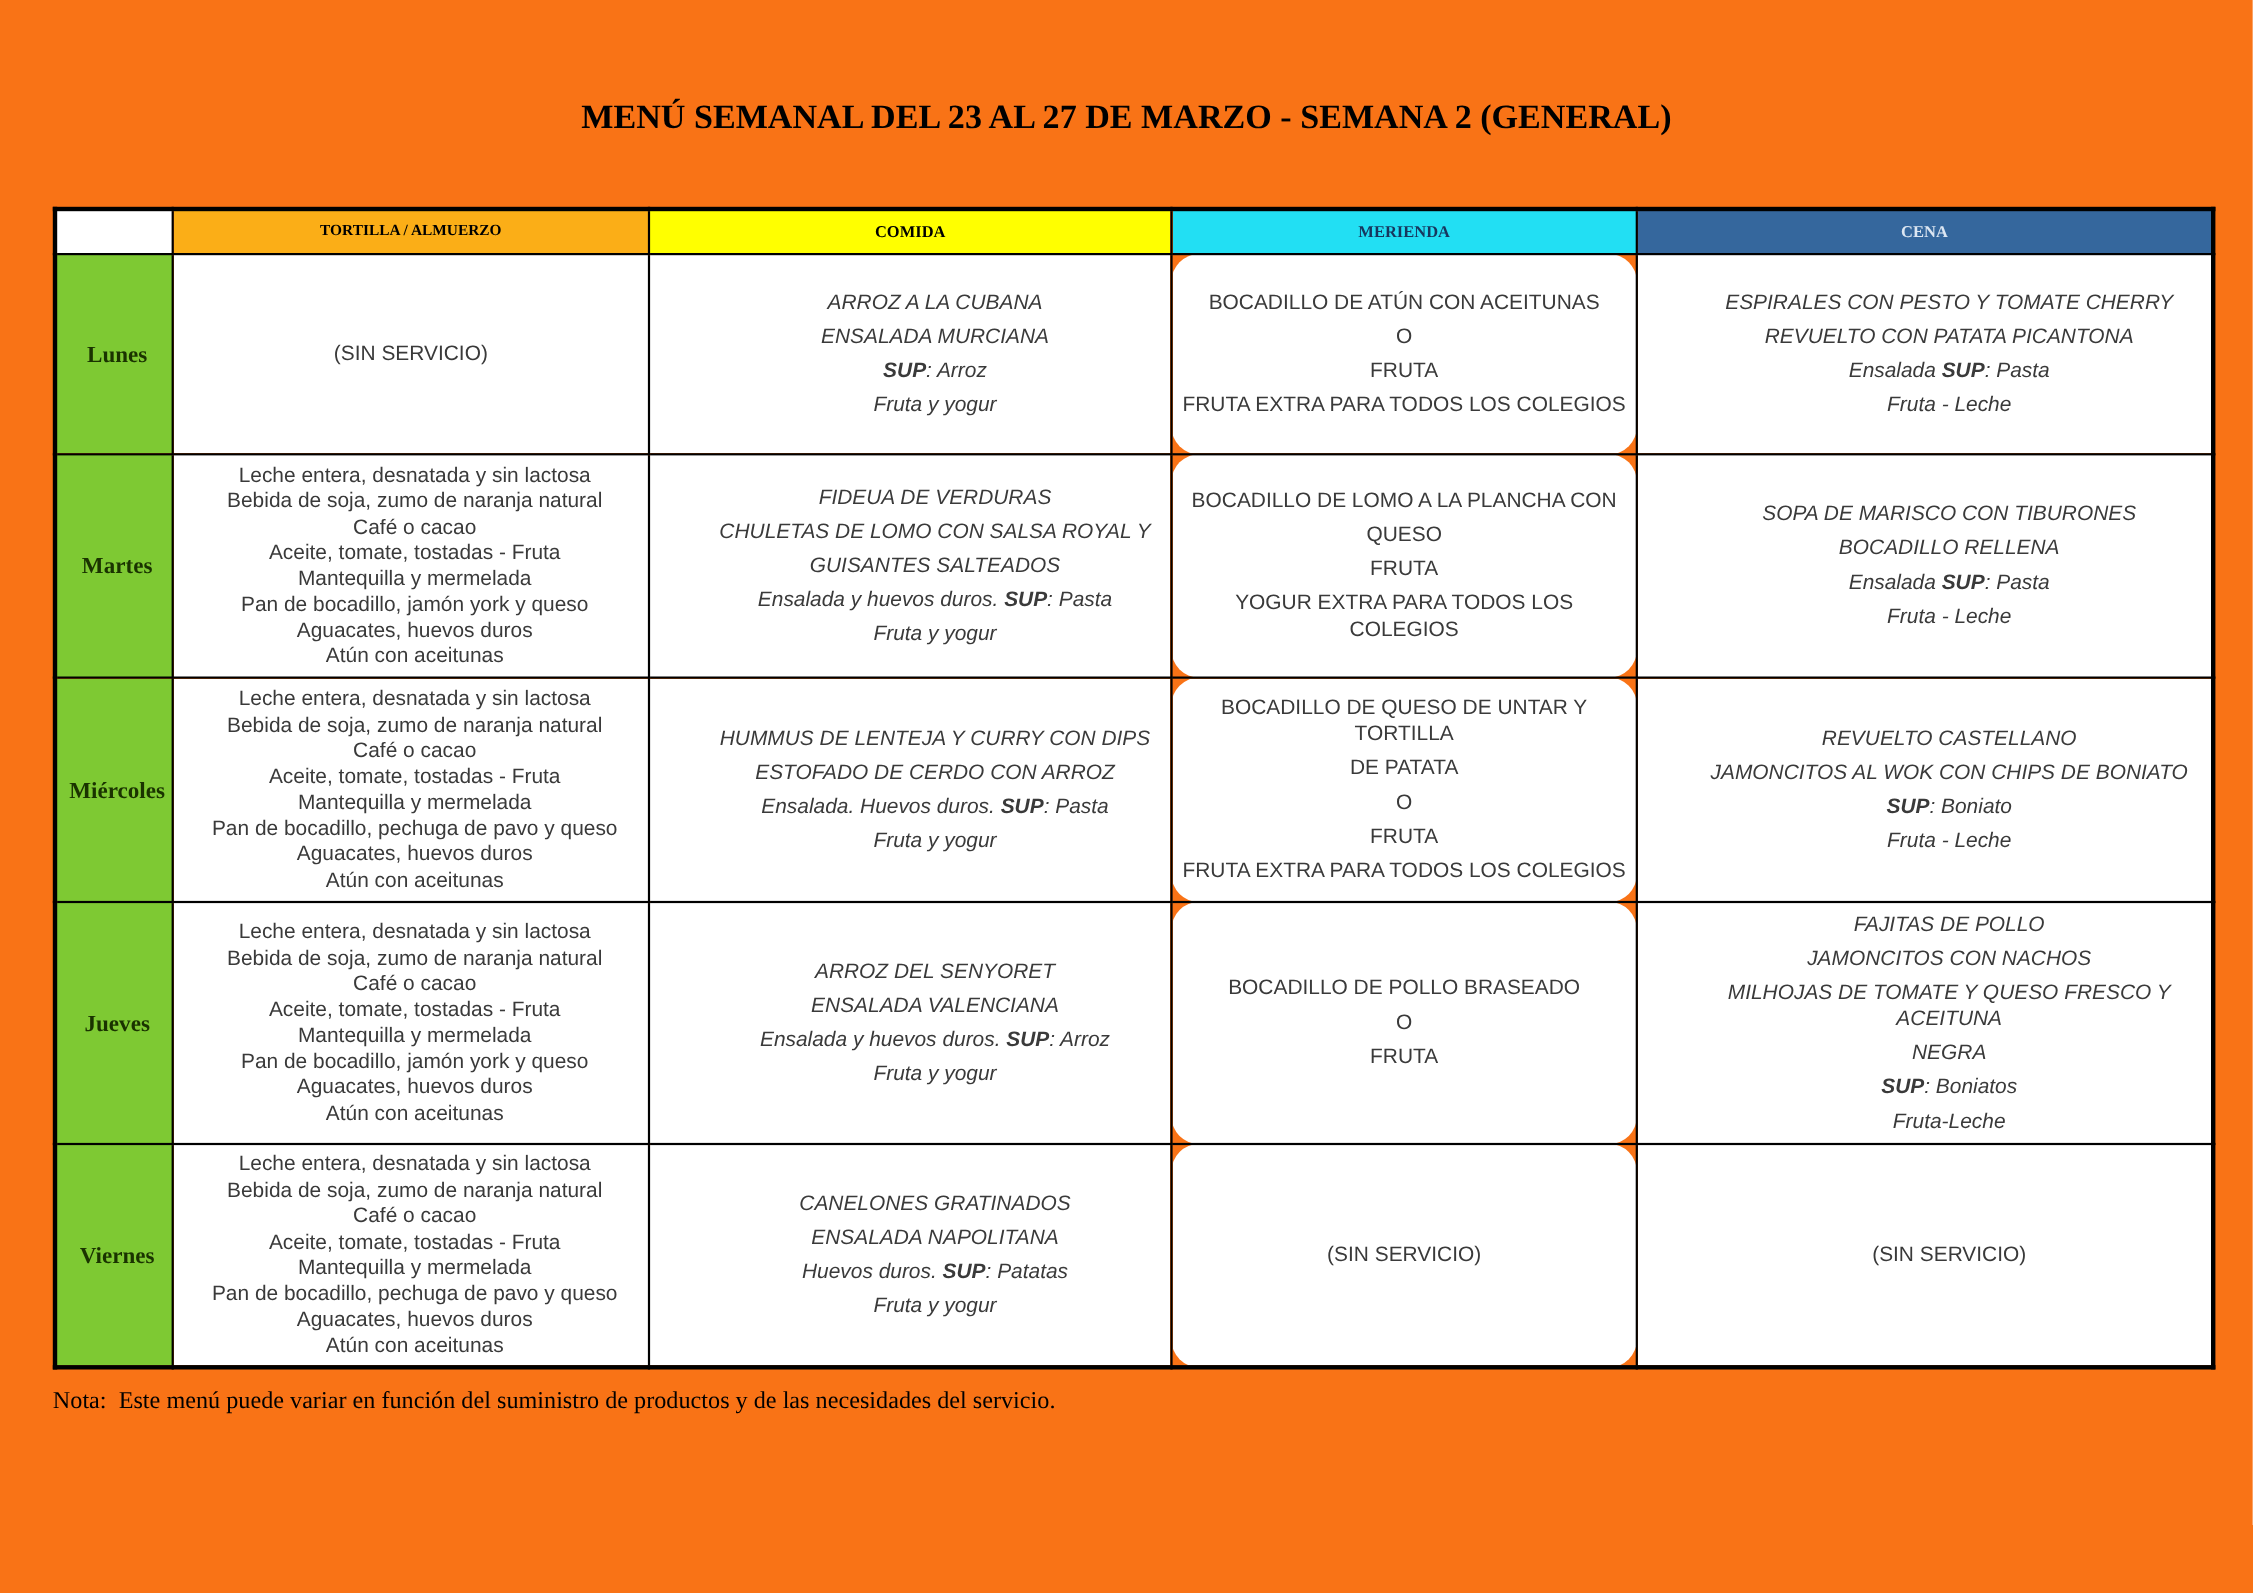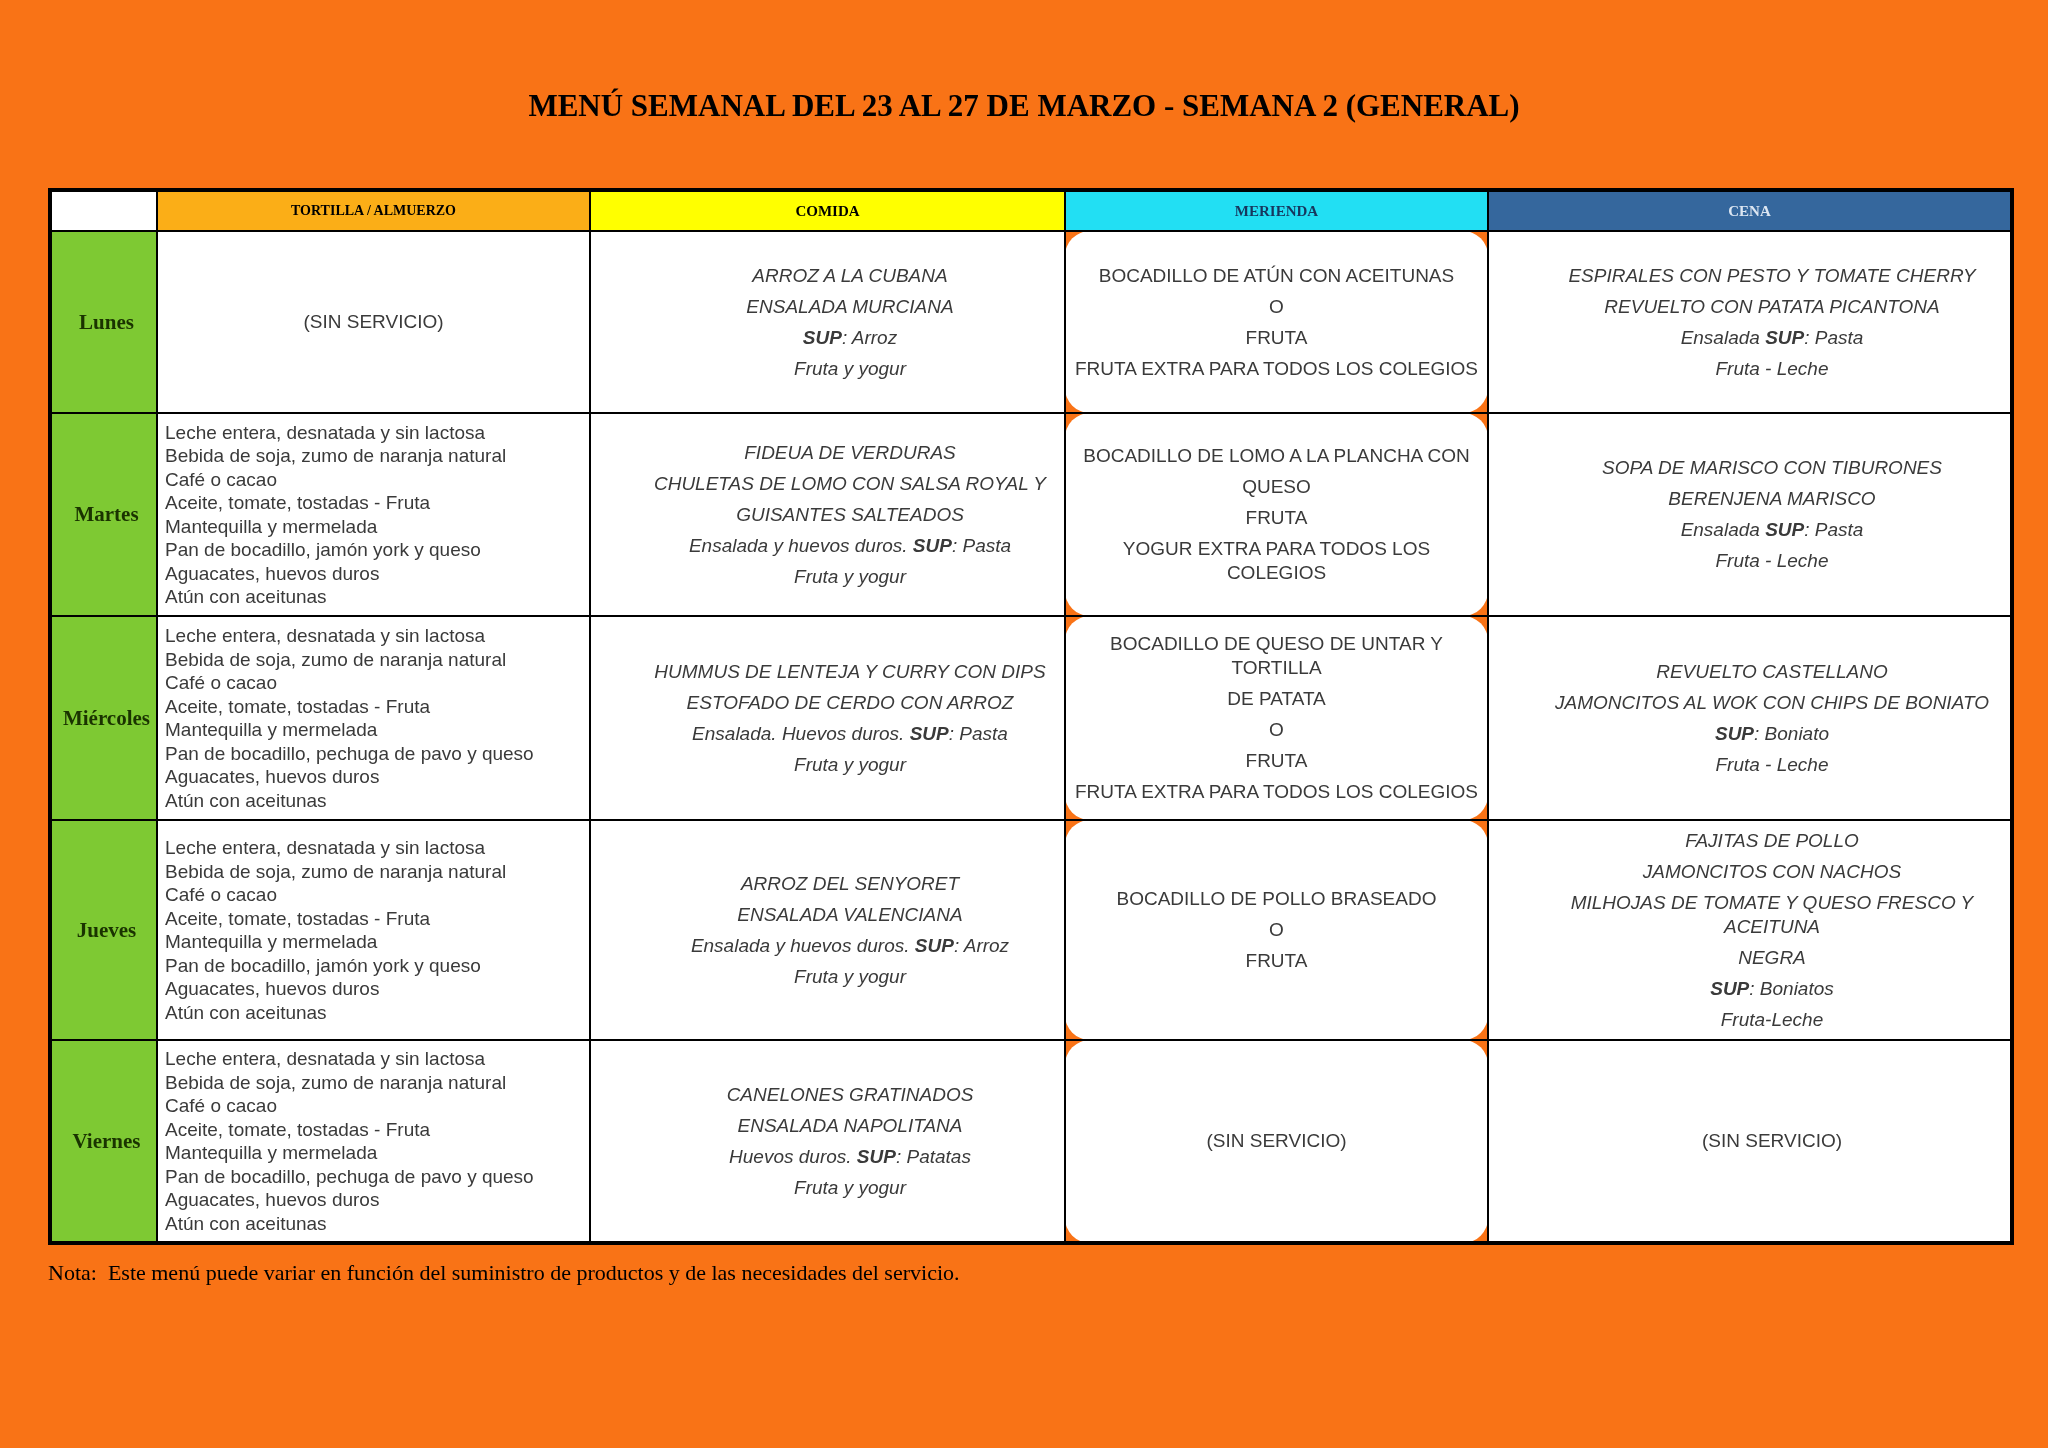--- a/index.html
+++ b/index.html
@@ -37,21 +37,21 @@
   tbody tr:nth-child(1){height:182px;}
   tbody tr:nth-child(2){height:203px;}
   tbody tr:nth-child(3){height:204px;}
   tbody tr:nth-child(4){height:220px;}
   tbody tr:nth-child(5){height:203px;}
   td.cell{
     font-family:"Liberation Sans",sans-serif;
     font-size:19px;color:#3a3a3a;
     background:#ffffff;
   }
-  td.col-desayuno{text-align:left;padding-left:7px;}
+  td.col-desayuno{text-align:center;padding-left:7px;}
   td.col-desayuno .line{line-height:23.5px;}
   td.col-desayuno.single{text-align:center;padding-left:0;}
   td.col-menu{text-align:center;font-style:italic;padding-left:45px;}
   td.col-menu .line{line-height:24px;margin:7px 6px;}
   td.col-merienda{text-align:center;border-radius:25px;}
   td.col-merienda .line{line-height:24px;margin:7px 6px;}
   .line.sin-servicio{font-style:normal;}
   .line b{font-weight:bold;}
   .note{
     position:absolute;left:48px;top:1260px;margin:0;
@@ -129,21 +129,21 @@
             <div class="line">Fruta y yogur</div>
           </td>
           <td class="cell col-merienda">
             <div class="line">BOCADILLO DE LOMO A LA PLANCHA CON</div>
             <div class="line">QUESO</div>
             <div class="line">FRUTA</div>
             <div class="line">YOGUR EXTRA PARA TODOS LOS COLEGIOS</div>
           </td>
           <td class="cell col-menu">
             <div class="line">SOPA DE MARISCO CON TIBURONES</div>
-            <div class="line">BERENJENA MARISCO</div>
+            <div class="line">BOCADILLO RELLENA</div>
             <div class="line">Ensalada <b>SUP</b>: Pasta</div>
             <div class="line">Fruta - Leche</div>
           </td>
         </tr>
         <tr>
           <th class="day-cell">Miércoles</th>
           <td class="cell col-desayuno">
             <div class="line">Leche entera, desnatada y sin lactosa</div>
             <div class="line">Bebida de soja, zumo de naranja natural</div>
             <div class="line">Café o cacao</div>

